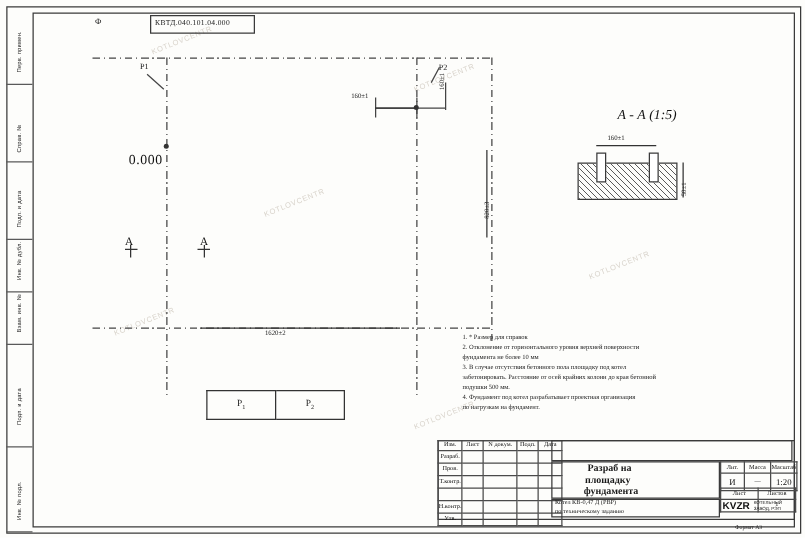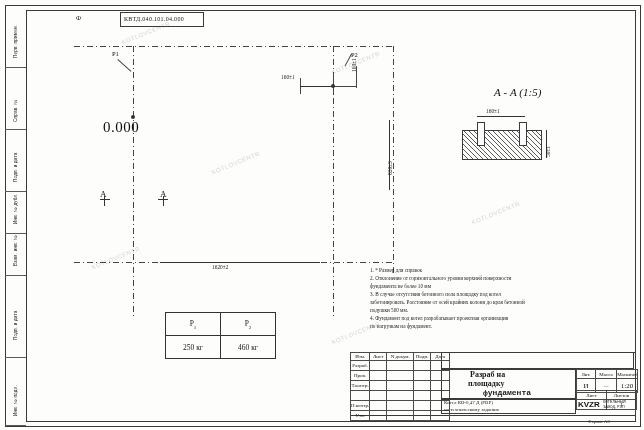--- a/index.html
+++ b/index.html
@@ -78,21 +78,21 @@
 
   <div class="abs" style="left:112px;top:50px;font-size:6.5px;"><span class="lbl" style="font-size:6.5px;">P1</span></div>
   <div class="ln" style="left:118px;top:59px;width:18px;height:1px;transform:rotate(42deg);transform-origin:left top;background:#444;"></div>
   <div class="abs" style="left:131px;top:115px;width:4px;height:4px;border-radius:50%;background:#333;"></div>
 
   <div class="abs" style="left:351px;top:43px;"><span class="lbl" style="font-size:6.5px;">P2</span></div>
   <div class="ln" style="left:352px;top:54px;width:14px;height:1px;transform:rotate(118deg);transform-origin:left top;background:#444;"></div>
   <div class="abs" style="left:331px;top:84px;width:4px;height:4px;border-radius:50%;background:#333;"></div>
 
   <div class="abs" style="left:103px;top:118px;">
-    <span class="lbl" style="font-size:15px;letter-spacing:.5px;">0.000</span>
+    <span class="lbl" style="font-size:11px;letter-spacing:.5px;">0.000</span>
   </div>
 
 
   <div class="abs" style="left:100px;top:183px;">
     <span class="lbl" style="font-size:9px;">А</span>
   </div>
   <div class="abs" style="left:160px;top:183px;">
     <span class="lbl" style="font-size:9px;">А</span>
   </div>
   <div class="ln" style="left:104px;top:196px;width:1px;height:10px;background:#333;"></div>
@@ -132,24 +132,20 @@
     <div>4. Фундамент под котел разрабатывает проектная организация</div>
     <div>по нагрузкам на фундамент.</div>
   </div>
 
   <table class="abs ptab" style="left:165px;top:312px;">
     <tbody>
         <tr>
       <td><span>P</span><sub style="font-size:5px;">1</sub></td>
       <td><span>P</span><sub style="font-size:5px;">2</sub></td>
     </tr>
-    <tr>
-      <td>250 кг</td>
-      <td>460 кг</td>
-    </tr>
   </tbody>
     </table>
 
   <div class="abs" style="left:350px;top:352px;width:284px;height:62px;border:1px solid #3a3a3a;"></div>
 
   <table class="abs tb" style="left:350px;top:352px;">
     <tbody>
         <tr>
       <td style="width:13px;height:7px;">Изм.</td>
       <td style="width:16px;">Лист</td>
@@ -200,21 +196,21 @@
           <td></td>
         </tr>
   </tbody>
     </table>
 
   <div class="abs" style="left:441px;top:352px;width:193px;height:17px;border:1px solid #3a3a3a;box-sizing:border-box;"></div>
 
   <div class="abs" style="left:441px;top:369px;width:135px;height:30px;border:1px solid #3a3a3a;box-sizing:border-box;"></div>
   <div class="abs bold-ttl" style="left:470px;top:370px;font-size:8px;">Разраб на</div>
   <div class="abs bold-ttl" style="left:468px;top:379px;font-size:8px;">площадку</div>
-  <div class="abs bold-ttl" style="left:483px;top:388px;font-size:8px;font-family:Liberation Mono, monospace;">фундамента</div>
+  <div class="abs bold-ttl" style="left:467px;top:388px;font-size:8px;">фундамента</div>
 
   <div class="abs" style="left:441px;top:399px;width:135px;height:15px;border:1px solid #3a3a3a;box-sizing:border-box;"></div>
   <div class="abs" style="left:444px;top:400px;font-family:'Liberation Serif',serif;font-size:5px;">Котел  КВ-0,47 Д (РВР)</div>
   <div class="abs" style="left:444px;top:407px;font-family:'Liberation Serif',serif;font-size:5px;">по техническому заданию</div>
 
   <table class="abs tb" style="left:576px;top:369px;">
     <tbody>
         <tr>
       <td style="width:18px;height:8px;">Лит.</td>
       <td style="width:20px;">Масса</td>

